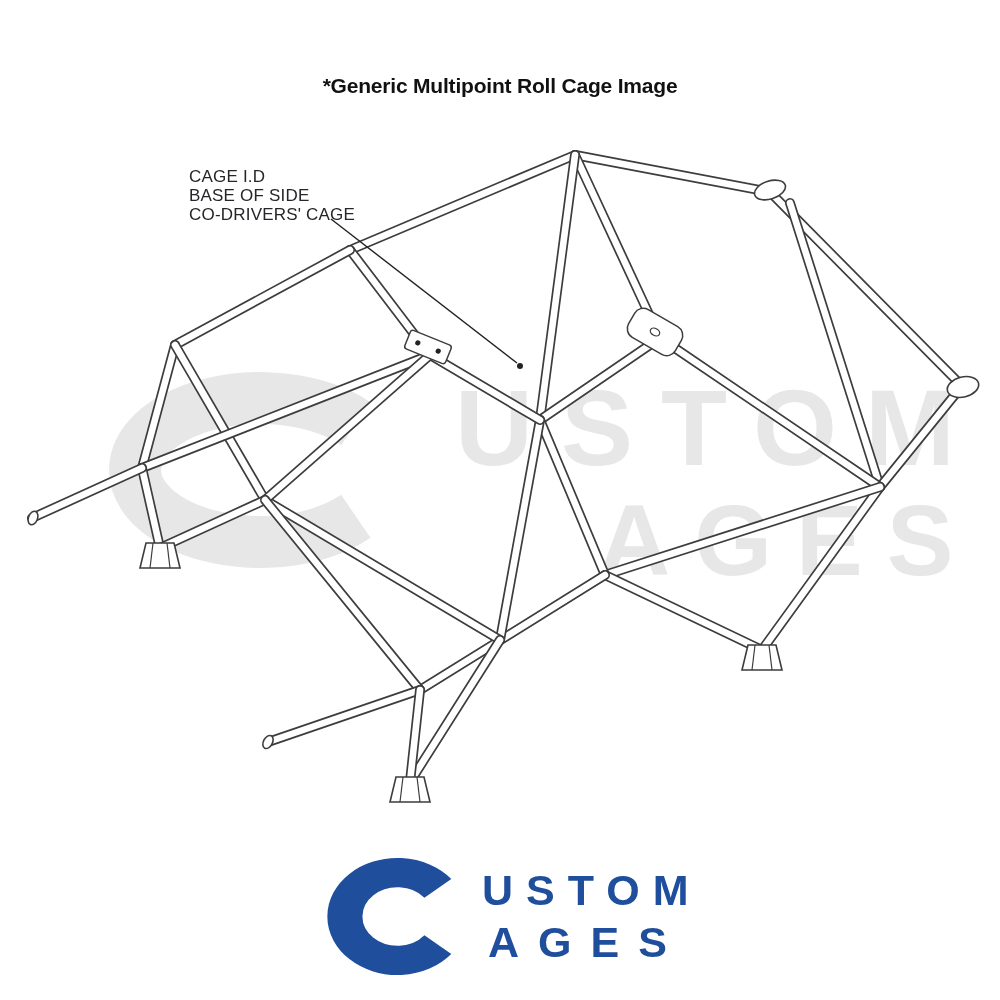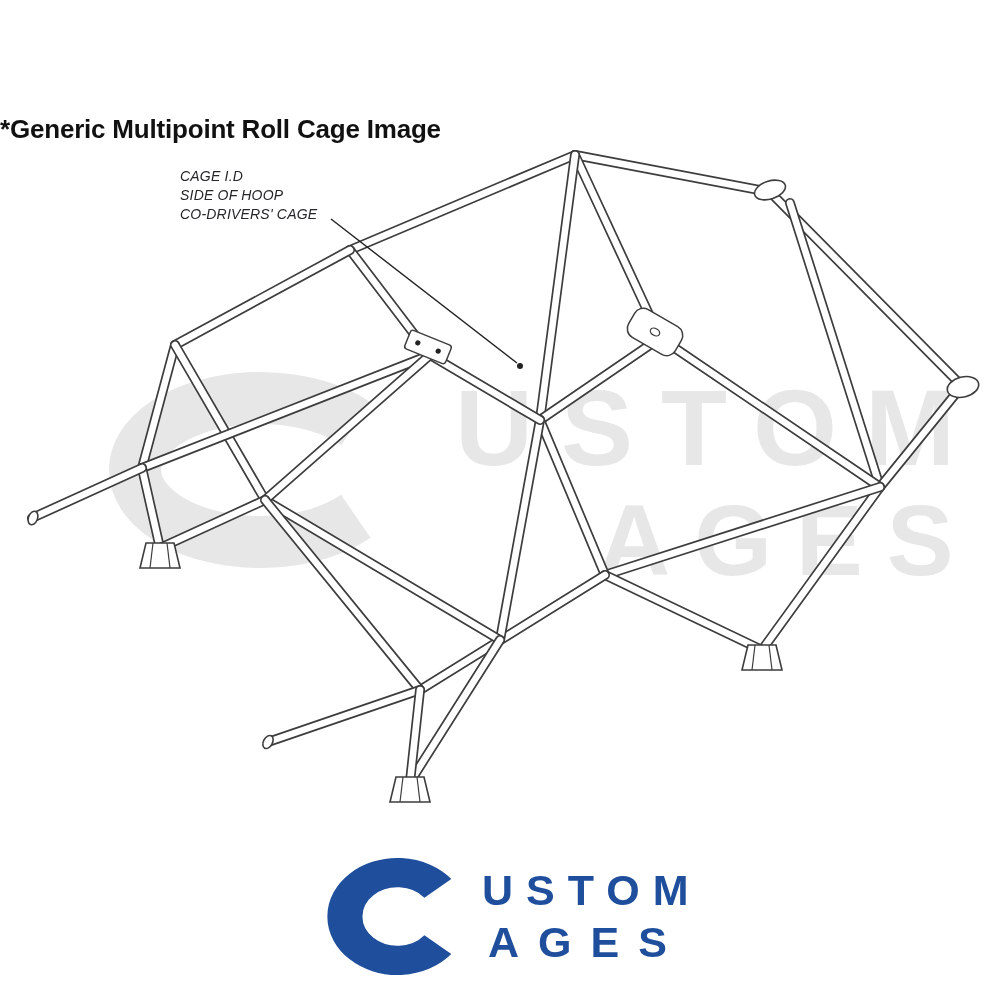--- a/index.html
+++ b/index.html
@@ -1,35 +1,35 @@
 <!DOCTYPE html>
 <html style="--brand-blue: #1f4e9c; --watermark-gray: #e7e7e7; --line: #3d3d3d; --annotation-text: #26262a; --caption-text: #111111;"><head>
 <meta charset="utf-8">
 <style>
   html,body{margin:0;padding:0;background:#fff;}
   .canvas{position:relative;width:1000px;height:1000px;background:#fff;overflow:hidden;
           font-family:"Liberation Sans",sans-serif;}
-  .caption{position:absolute;top:74px;left:0;width:100%;text-align:left;
-           font-size:26px;font-weight:700;letter-spacing:-.2px;
-           color:var(--caption-text,#111);margin-top:40px;}
+  .caption{position:absolute;top:74px;left:0;width:100%;text-align:center;
+           font-size:21px;font-weight:700;letter-spacing:-.2px;
+           color:var(--caption-text,#111);}
   .drawing{position:absolute;left:0;top:0;width:1000px;height:1000px;}
   
   .to{stroke:var(--line,#3d3d3d);stroke-width:10;stroke-linecap:round;fill:none;}
   .ti{stroke:#fff;stroke-width:6.6;stroke-linecap:round;fill:none;}
   .cap{fill:#fff;stroke:var(--line,#3d3d3d);stroke-width:1.6;}
   .foot{fill:#fff;stroke:var(--line,#3d3d3d);stroke-width:1.6;}
   .fl{stroke:var(--line,#3d3d3d);stroke-width:1.2;}
   .plate{fill:#fff;stroke:var(--line,#3d3d3d);stroke-width:1.5;}
   .hole{fill:none;stroke:var(--line,#3d3d3d);stroke-width:1.3;}
   .dot{fill:#222;}
   .leader{stroke:#222;stroke-width:1.4;}
   .wm-c{fill:none;stroke:var(--watermark-gray,#e7e7e7);}
   .wmt{fill:var(--watermark-gray,#e7e7e7);font-family:"Liberation Sans",sans-serif;font-weight:bold;}
-  .annotation{position:absolute;left:180px;top:167px;font-size:14px;line-height:19px;
-              letter-spacing:.2px;color:var(--annotation-text,#26262a);font-style:italic;}
+  .annotation{position:absolute;left:189px;top:167px;font-size:17px;line-height:19px;
+              letter-spacing:.2px;color:var(--annotation-text,#26262a);}
   .logo{position:absolute;left:325px;top:856px;display:flex;align-items:center;gap:12px;}
   .logo-c{display:block;}
   .logo-c path{stroke:var(--brand-blue,#1f4e9c);fill:none;}
   .logo-words{display:flex;flex-direction:column;justify-content:center;}
   .lw1,.lw2{font-weight:bold;color:var(--brand-blue,#1f4e9c);font-size:43px;line-height:1;}
   .lw1{letter-spacing:13px;}
   .lw2{letter-spacing:19px;margin-top:9px;margin-left:6px;}
 </style>
 </head>
 <body>
@@ -144,21 +144,21 @@
     </g>
 
     <g>
       <line class="leader" x1="331" y1="219" x2="517" y2="363"></line>
       <circle class="dot" cx="520" cy="366" r="3"></circle>
     </g>
   </svg>
 
   <div class="annotation">
     <div>CAGE I.D</div>
-    <div>SIDE OF HOOP</div>
+    <div>BASE OF SIDE</div>
     <div>CO-DRIVERS' CAGE</div>
   </div>
 
   <div class="logo">
     <svg class="logo-c" viewBox="0 0 124 124" width="145" height="121" preserveAspectRatio="none" xmlns="http://www.w3.org/2000/svg">
       <path stroke-width="30" d="M96.5,33.1 A45,45 0 1 0 96.5,90.9"></path>
     </svg>
     <div class="logo-words">
       <div class="lw1">USTOM</div>
       <div class="lw2">AGES</div>

